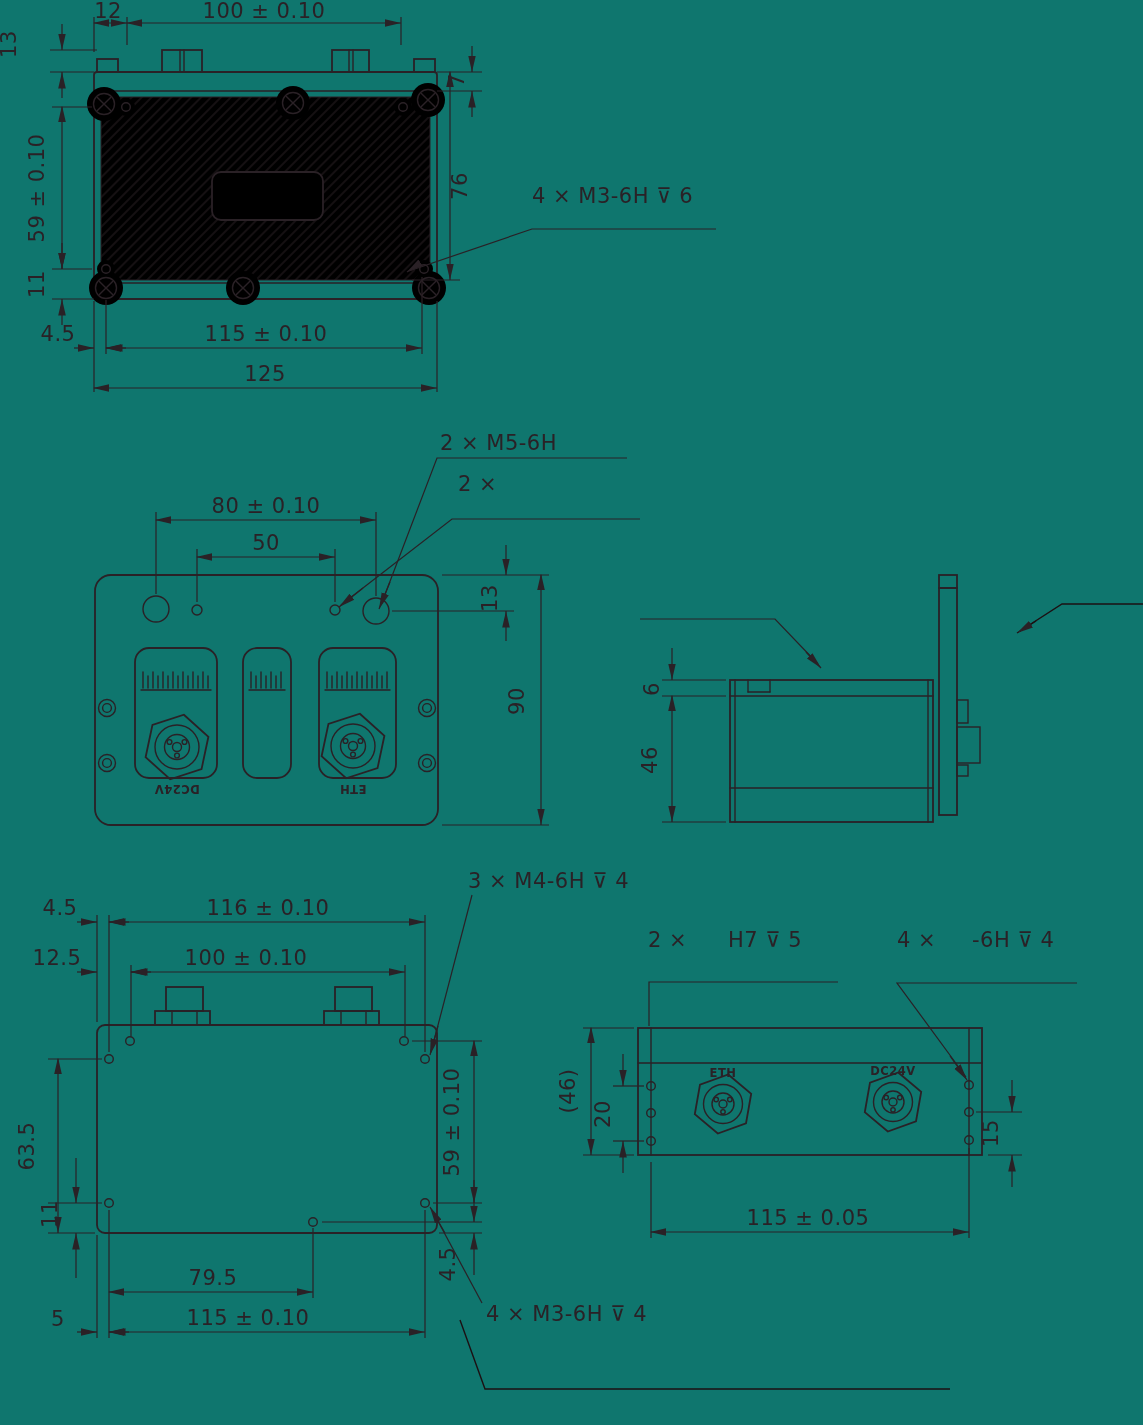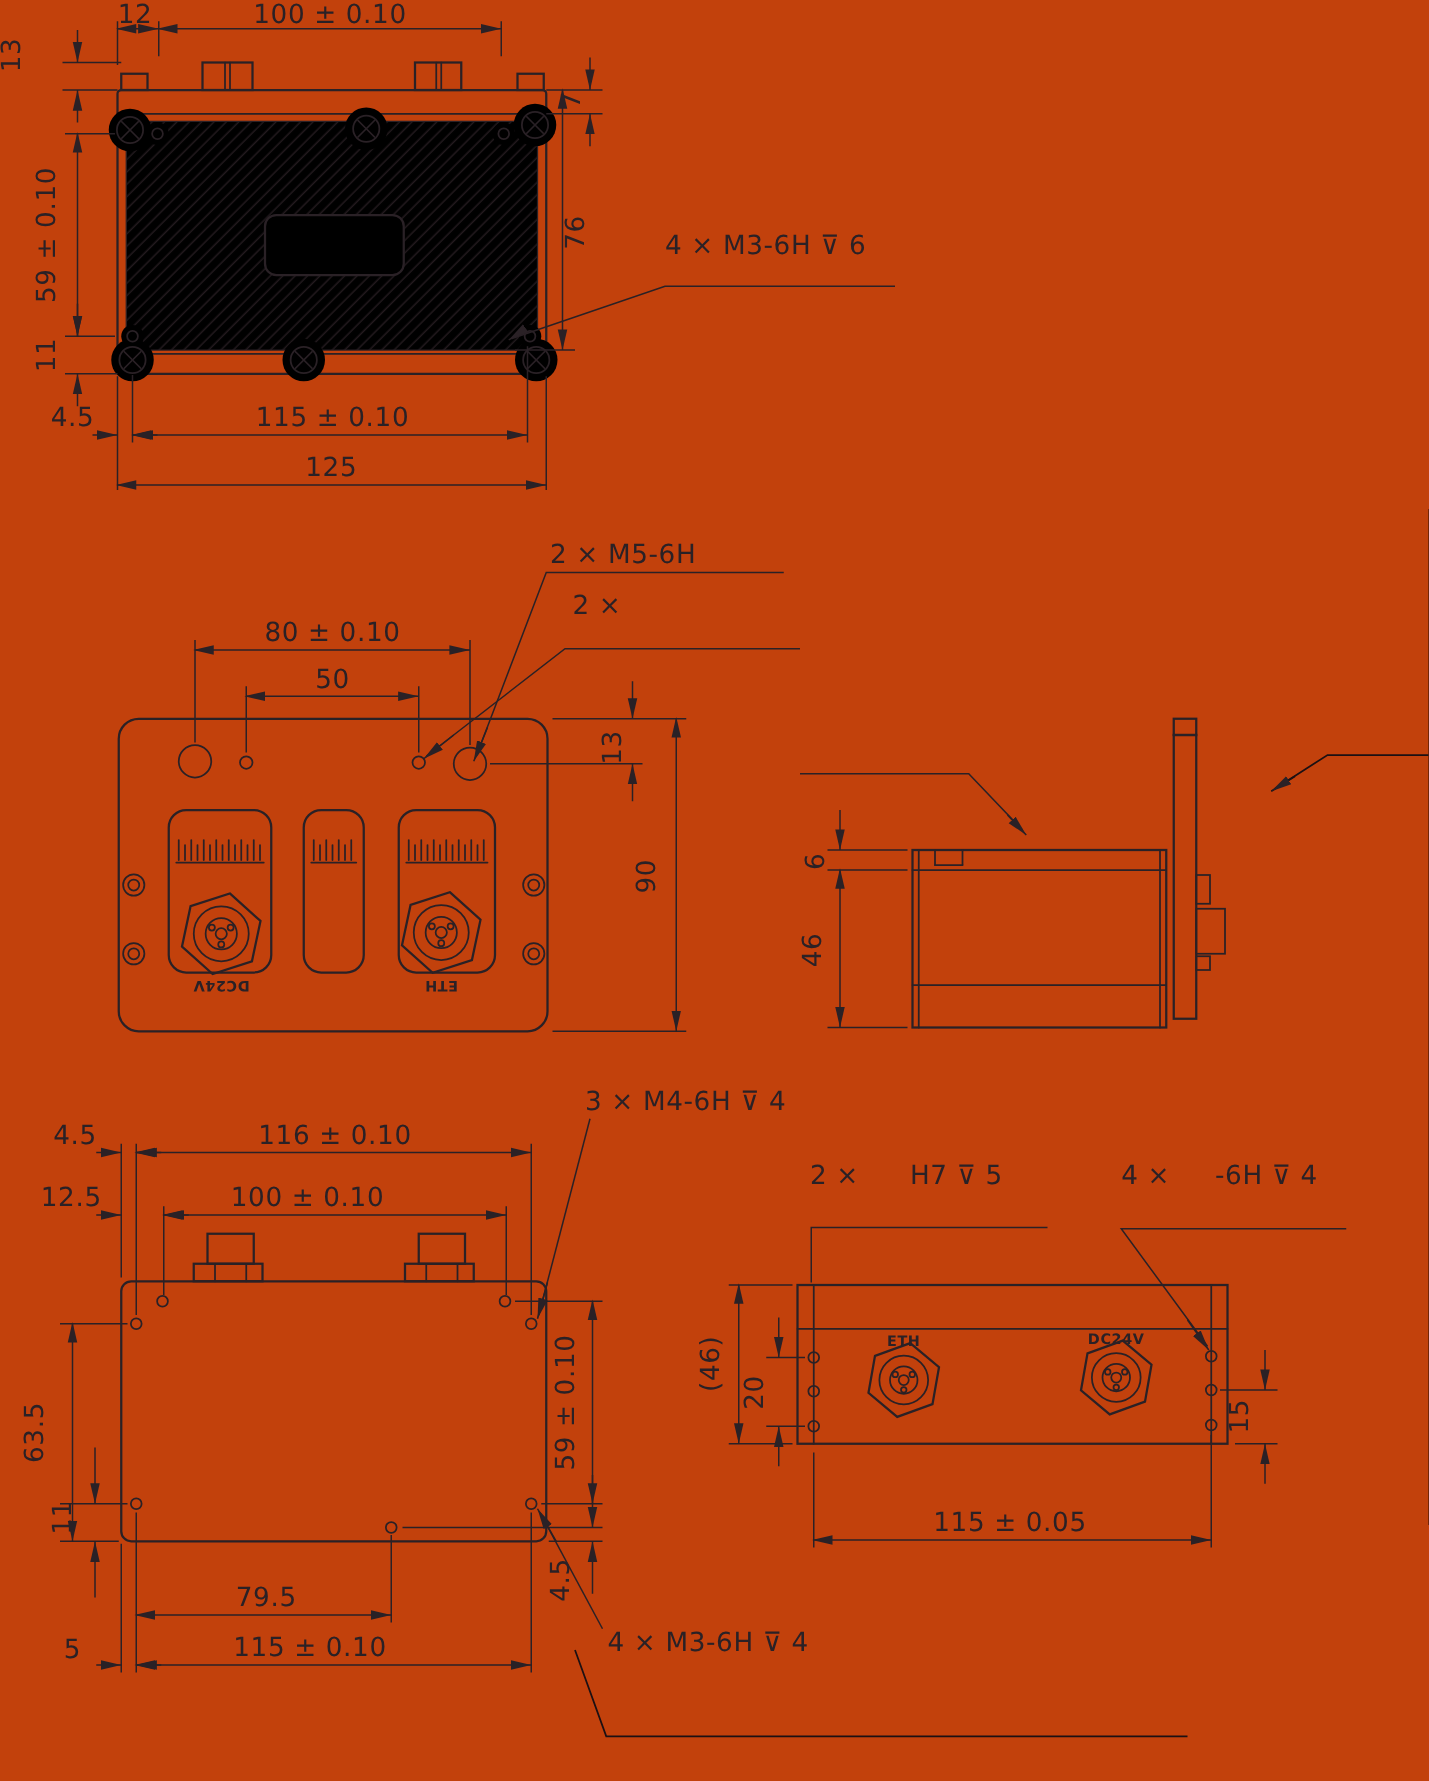--- a/index.html
+++ b/index.html
@@ -1,16 +1,16 @@
 <!DOCTYPE html>
 <html><head>
 <meta charset="utf-8">
 <style>
   html,body{margin:0;padding:0;background:#000;}
-  .stage{position:relative;width:1143px;height:1425px;background:#c2410c;overflow:hidden;}
+  .stage{position:relative;width:1143px;height:1425px;background:#0f766e;overflow:hidden;}
   svg{display:block;}
   .ln{stroke:#2a2126;stroke-width:1.8;fill:none;stroke-linecap:round;}
   .ln2{stroke:#2a2126;stroke-width:1.4;fill:none;stroke-linecap:round;}
   .dim{stroke:#2a2126;stroke-width:1.2;fill:none;stroke-linecap:butt;}
   .faint{stroke:#1c1013;stroke-width:1.4;fill:none;}
   .fillb{fill:#000;stroke:#2a2126;stroke-width:1.8;}
   .t{font-family:"DejaVu Sans",sans-serif;font-size:21px;fill:#2a2126;letter-spacing:0.5px;}
   .ts{font-family:"DejaVu Sans",sans-serif;font-size:11.5px;font-weight:bold;fill:#2a2126;letter-spacing:0.5px;}
   .de{marker-end:url(#mE);}
   .ds{marker-start:url(#mS);}

